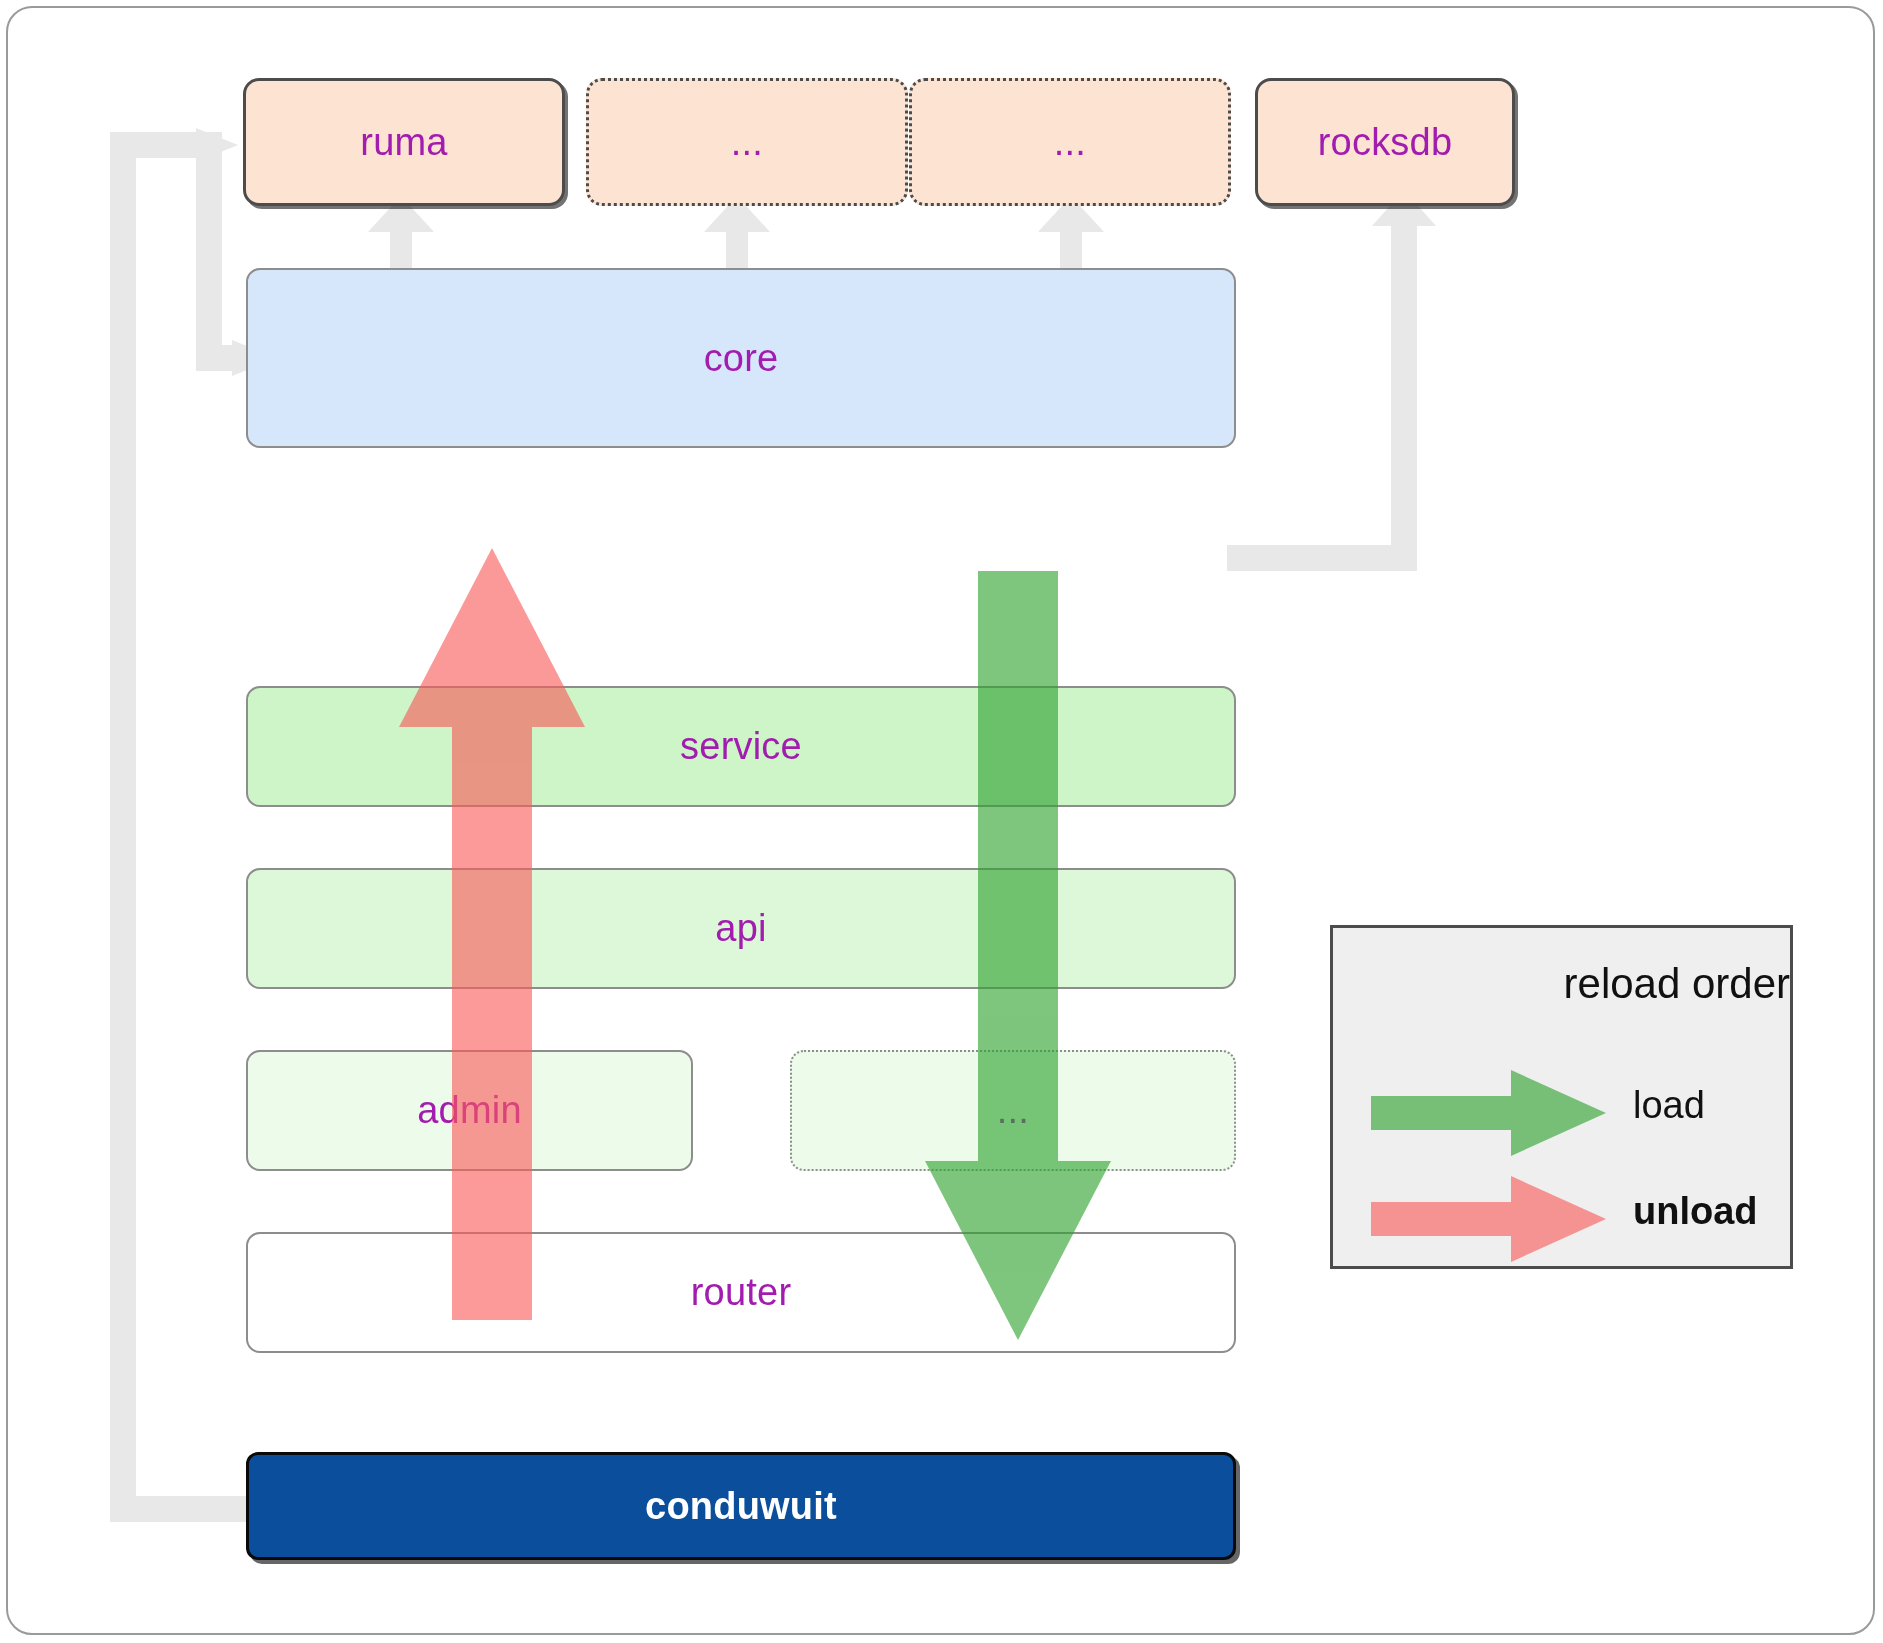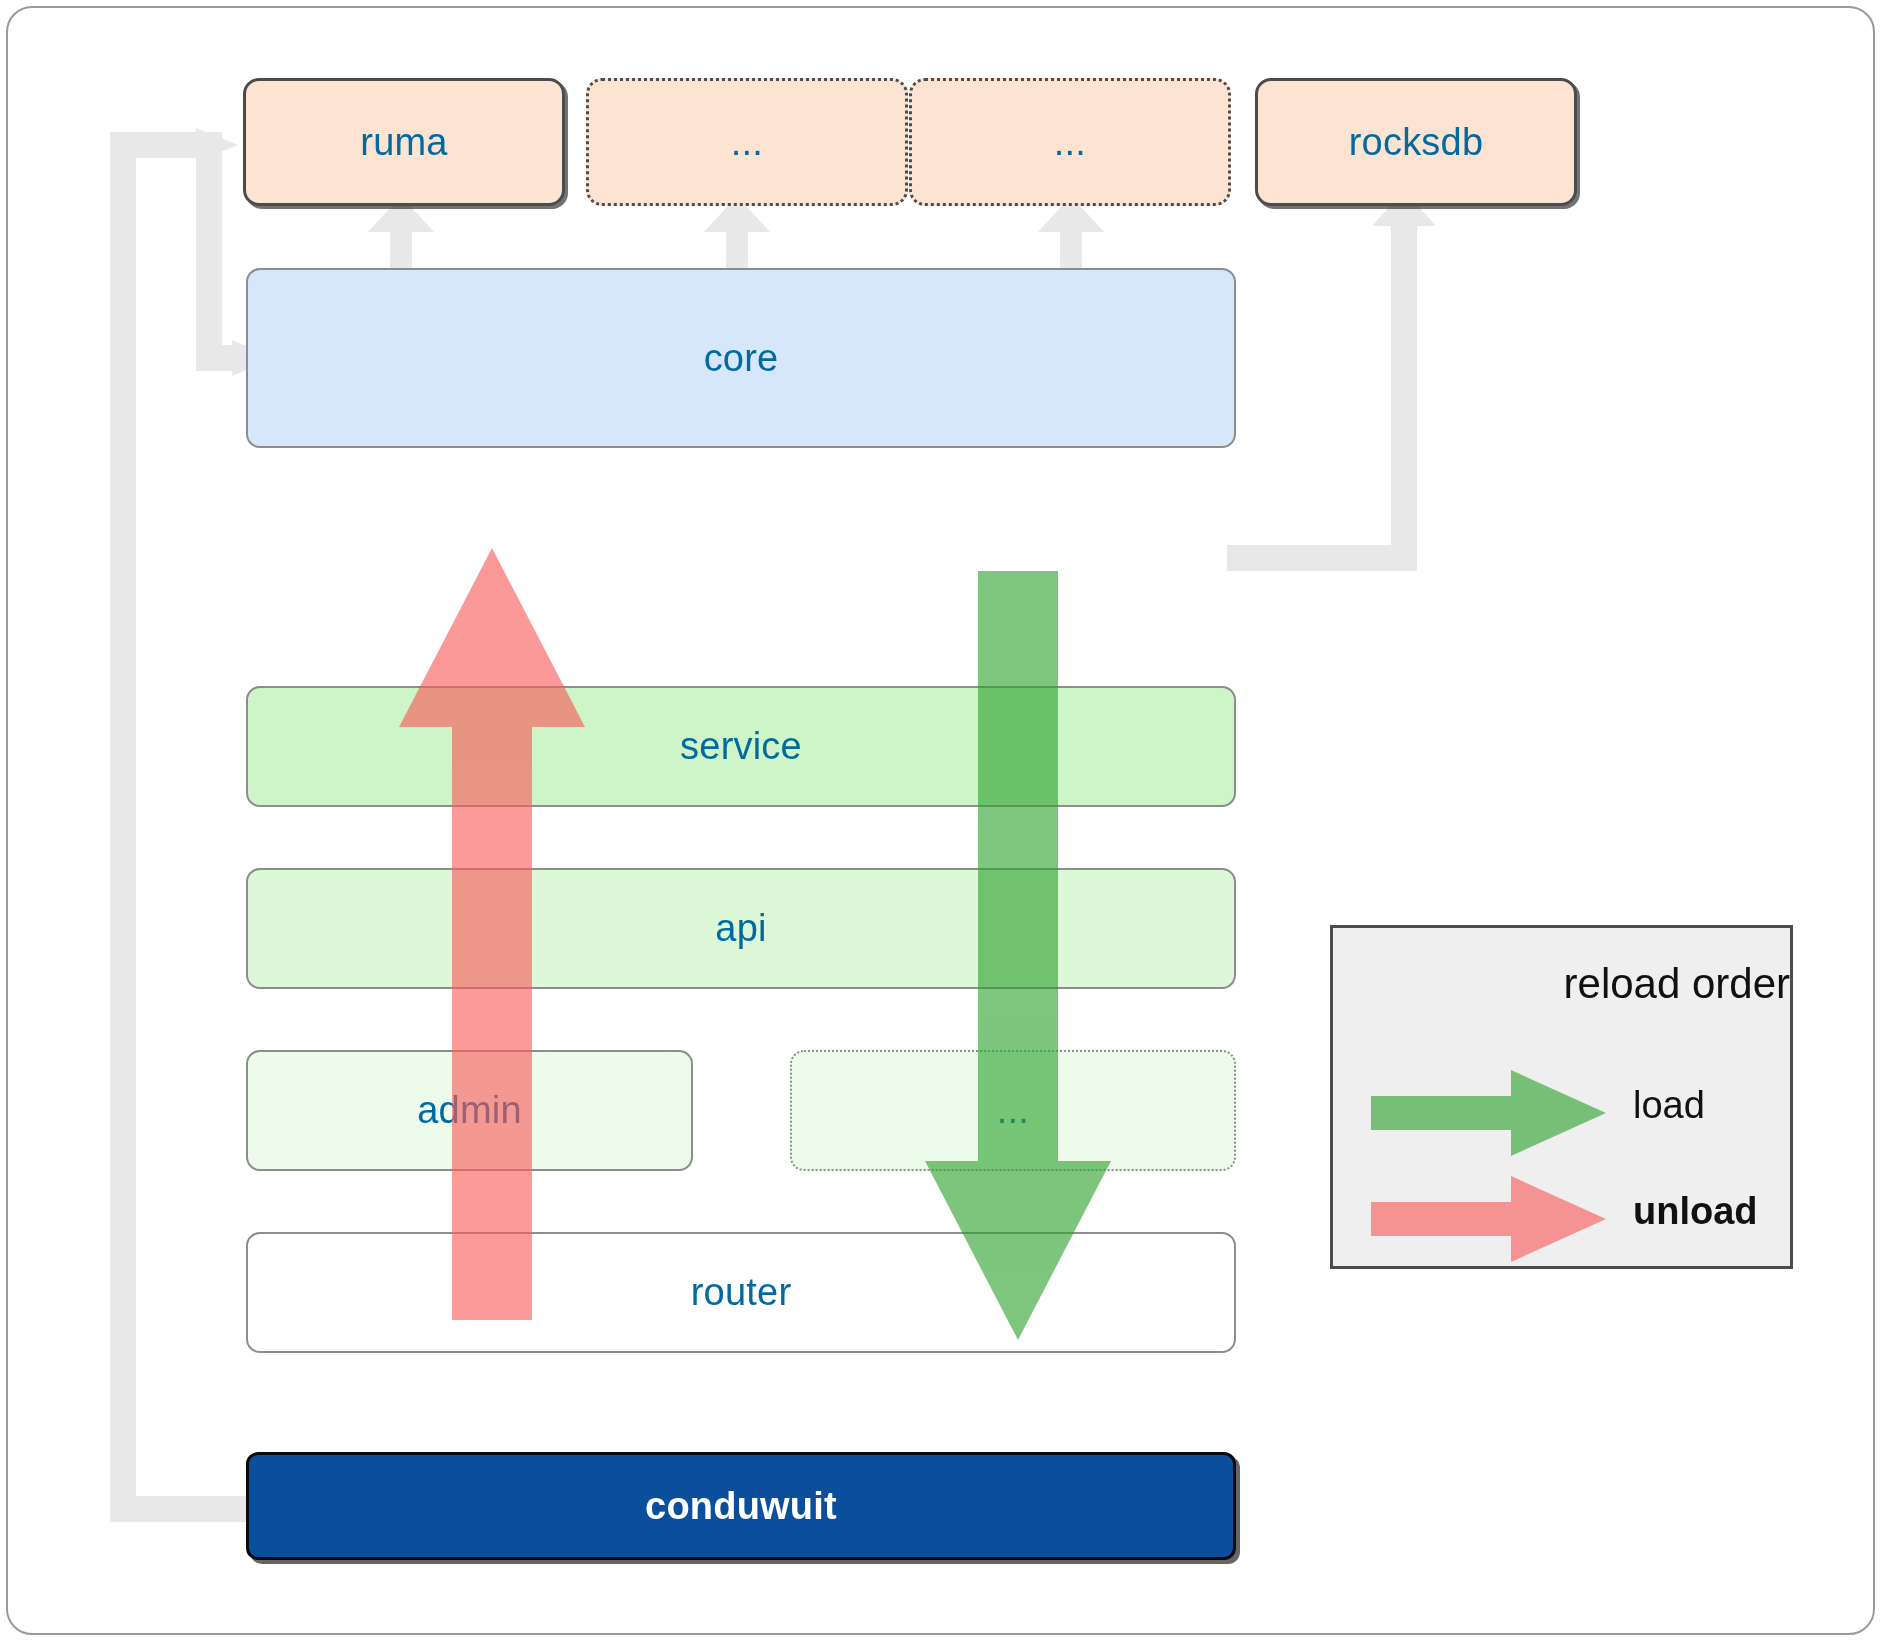--- a/index.html
+++ b/index.html
@@ -30,21 +30,21 @@
   }
 
   
   .node {
     position: absolute;
     box-sizing: border-box;
     display: flex;
     align-items: center;
     justify-content: center;
     font-size: 38px;
-    color: #0369a1;
+    color: #a21caf;
     letter-spacing: .2px;
     z-index: 5;
   }
   .node .lbl { pointer-events: none; }
 
   .dep {
     background: #fde3d2;
     border: 3px solid #4c4c4c;
     border-radius: 16px;
     box-shadow: 3px 3px 0 rgba(0,0,0,.55);
@@ -172,21 +172,21 @@
   </div>
 
   <div class="node dep dotted" style="left:586px; top:78px; width:322px; height:128px;">
     <span class="lbl">...</span>
   </div>
 
   <div class="node dep dotted" style="left:909px; top:78px; width:322px; height:128px;">
     <span class="lbl">...</span>
   </div>
 
-  <div class="node dep" style="left:1255px; top:78px; width:322px; height:128px;">
+  <div class="node dep" style="left:1255px; top:78px; width:260px; height:128px;">
     <span class="lbl">rocksdb</span>
   </div>
 
   <div class="node layer core" style="left:246px; top:268px; width:990px; height:180px;">
     <span class="lbl">core</span>
   </div>
 
 
   <div class="node layer svc" style="left:246px; top:686px; width:990px; height:121px;">
     <span class="lbl">service</span>

